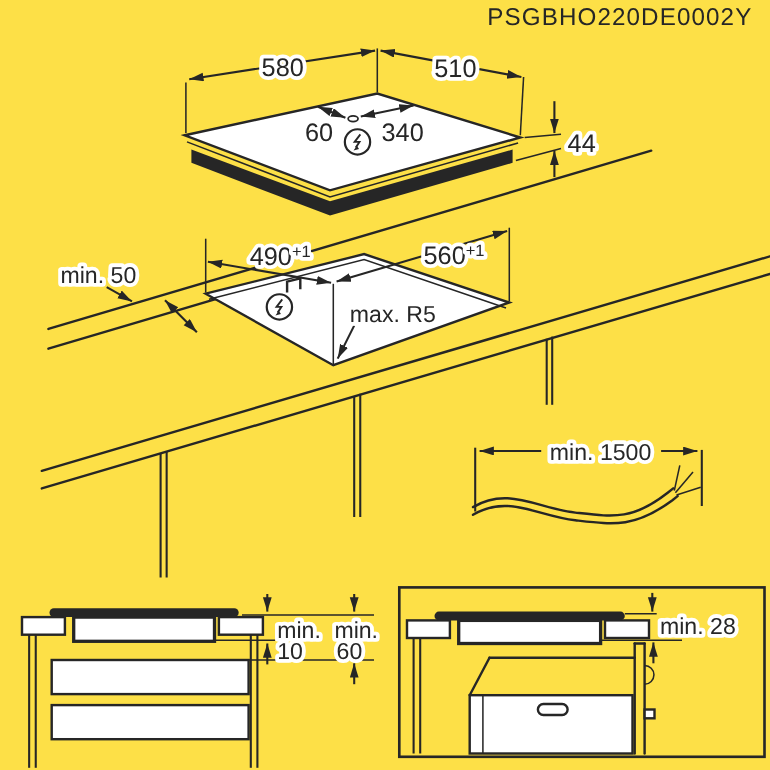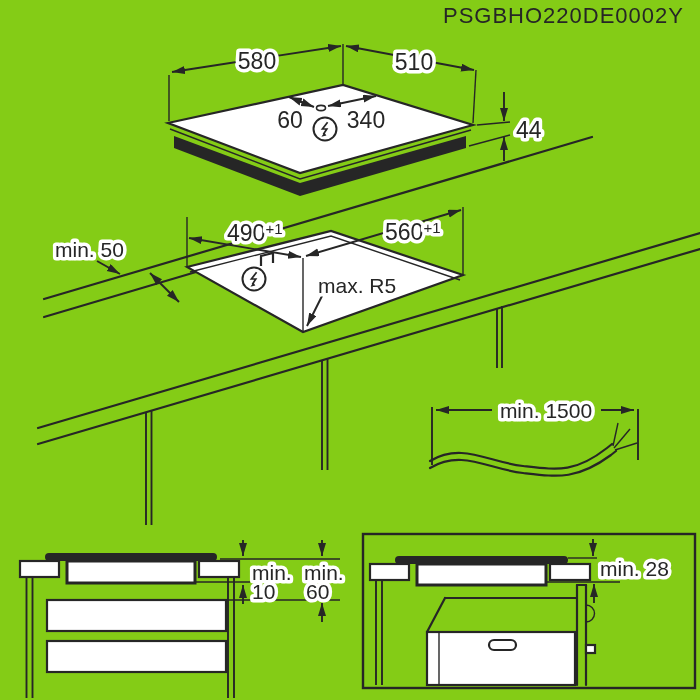--- a/index.html
+++ b/index.html
@@ -1,16 +1,16 @@
 <!DOCTYPE html>
 <html><head>
 <meta charset="utf-8">
 <style>
   html,body { margin:0; padding:0; background:#fff; }
-  .stage { position:relative; width:700px; height:700px; background:#84cc16; overflow:hidden; }
+  .stage { position:relative; width:700px; height:700px; background:#fde047; overflow:hidden; }
   svg { display:block; }
   .ln   { stroke:#262626; stroke-width:2.2; fill:none; stroke-linecap:round; }
   .thin { stroke:#262626; stroke-width:1.4; fill:none; }
   .dim  { stroke:#262626; stroke-width:1.9; fill:none; }
   .shape{ stroke:#262626; stroke-width:2.2; fill:#fff; }
   .heavy{ stroke:#262626; stroke-width:3;   fill:#fff; }
   .solid{ fill:#262626; stroke:none; }
   text, tspan {
     font-family:"Liberation Sans","DejaVu Sans",sans-serif;
     fill:#262626;

